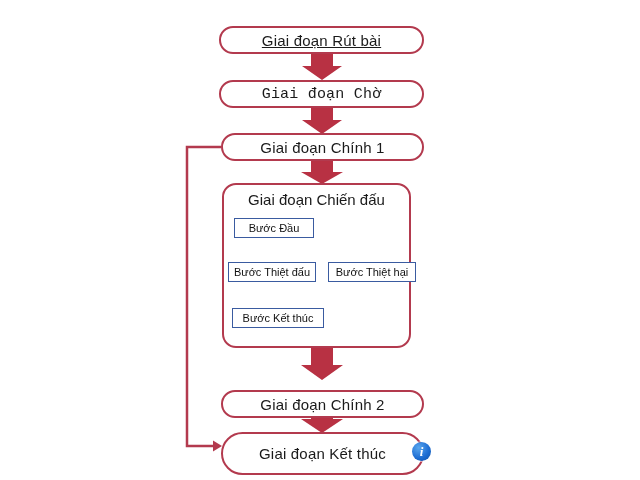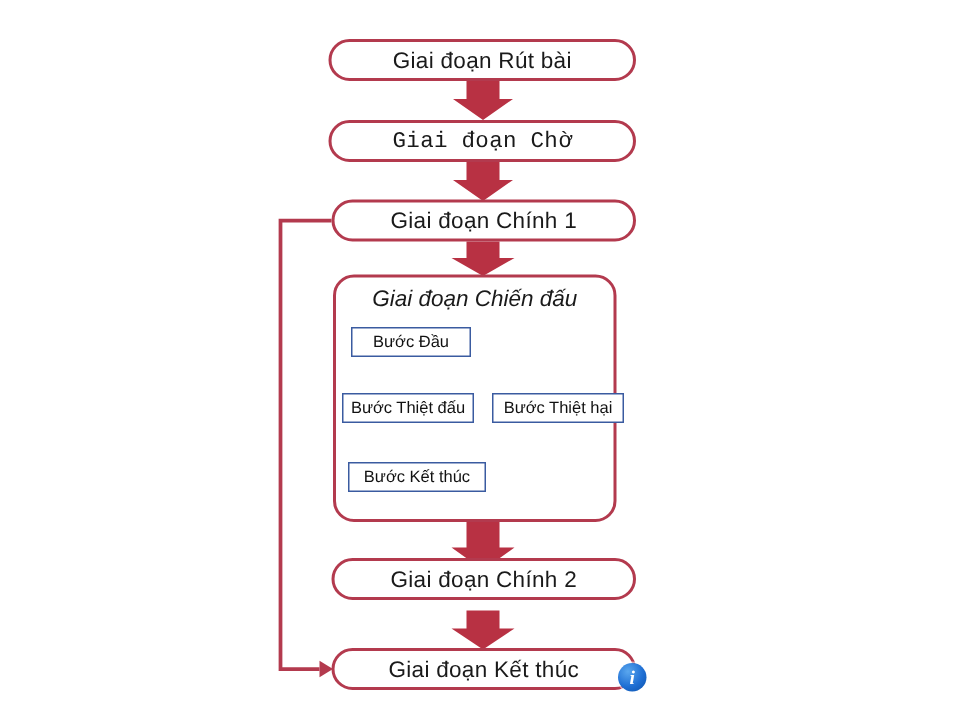--- a/index.html
+++ b/index.html
@@ -131,57 +131,57 @@
       <polygon points="320,263 327,267 320,271" fill="#2E4C8C"></polygon>
 
       <line x1="326" y1="277" x2="321" y2="277" stroke="#2E4C8C" stroke-width="2.2"></line>
       <polygon points="322,273 315,277 322,281" fill="#2E4C8C"></polygon>
 
       <line x1="272" y1="282" x2="272" y2="299" stroke="#2E4C8C" stroke-width="2.6"></line>
       <polygon points="266.5,298 277.5,298 272,308" fill="#2E4C8C"></polygon>
     </g>
   </svg>
 
-  <div class="phase-pill" style="left:219px; top:26px; width:205px; height:28px;">
+  <div class="phase-pill" style="left:219px; top:26px; width:205px; height:28px;text-decoration:underline;">
     <span>Giai đoạn Rút bài</span>
   </div>
 
   <div class="phase-pill" style="left:219px; top:80px; width:205px; height:28px;font-family:Liberation Mono, monospace;">
     <span>Giai đoạn Chờ</span>
   </div>
 
   <div class="phase-pill" style="left:221px; top:133px; width:203px; height:28px;">
     <span>Giai đoạn Chính 1</span>
   </div>
 
-  <div class="combat-container" style="left:222px; top:183px; width:189px; height:165px;font-style:italic;">
+  <div class="combat-container" style="left:222px; top:183px; width:189px; height:165px;">
     <div class="combat-title">Giai đoạn Chiến đấu</div>
   </div>
 
   <div class="step-box" style="left:234px; top:218px; width:80px; height:20px;">
     <span>Bước Đầu</span>
   </div>
 
   <div class="step-box" style="left:228px; top:262px; width:88px; height:20px;">
     <span>Bước Thiệt đấu</span>
   </div>
 
   <div class="step-box" style="left:328px; top:262px; width:88px; height:20px;">
     <span>Bước Thiệt hại</span>
   </div>
 
   <div class="step-box" style="left:232px; top:308px; width:92px; height:20px;">
     <span>Bước Kết thúc</span>
   </div>
 
-  <div class="phase-pill" style="left:221px; top:372px; width:203px; height:28px;">
+  <div class="phase-pill" style="left:221px; top:390px; width:203px; height:28px;">
     <span>Giai đoạn Chính 2</span>
   </div>
 
-  <div class="phase-pill" style="left:221px; top:432px; width:203px; height:28px;">
+  <div class="phase-pill" style="left:221px; top:432px; width:203px; height:43px;">
     <span>Giai đoạn Kết thúc</span>
   </div>
 
   <div class="info-badge" style="left:412px; top:442px;">
     <span>i</span>
   </div>
 
 </div>
 
 </body></html>

